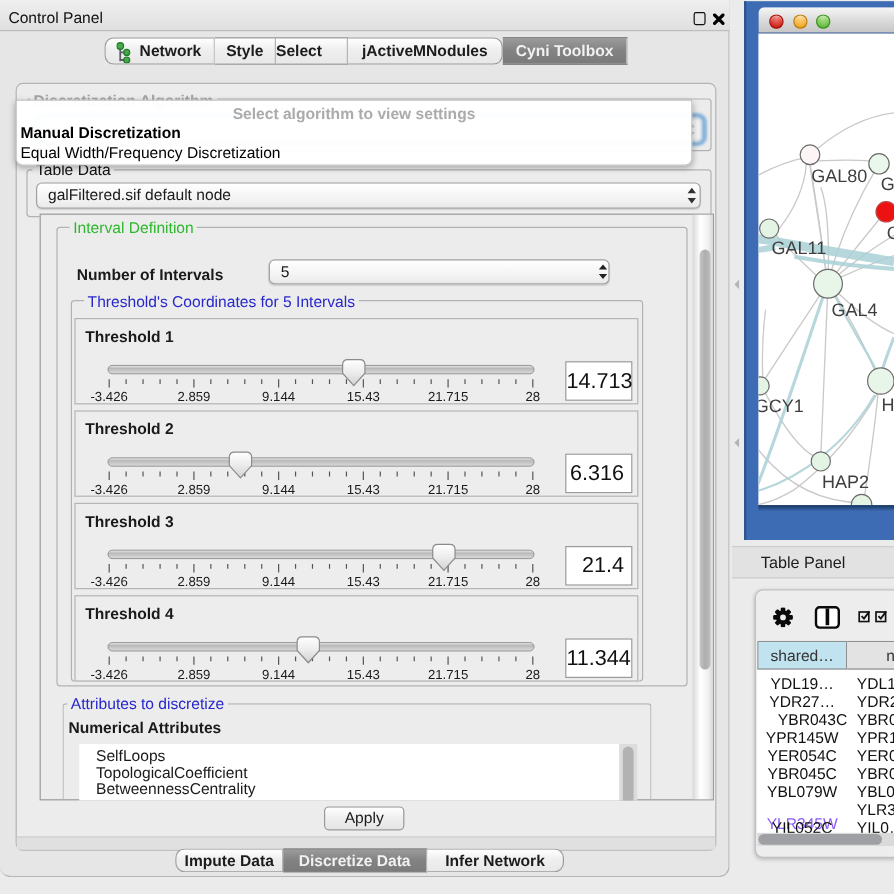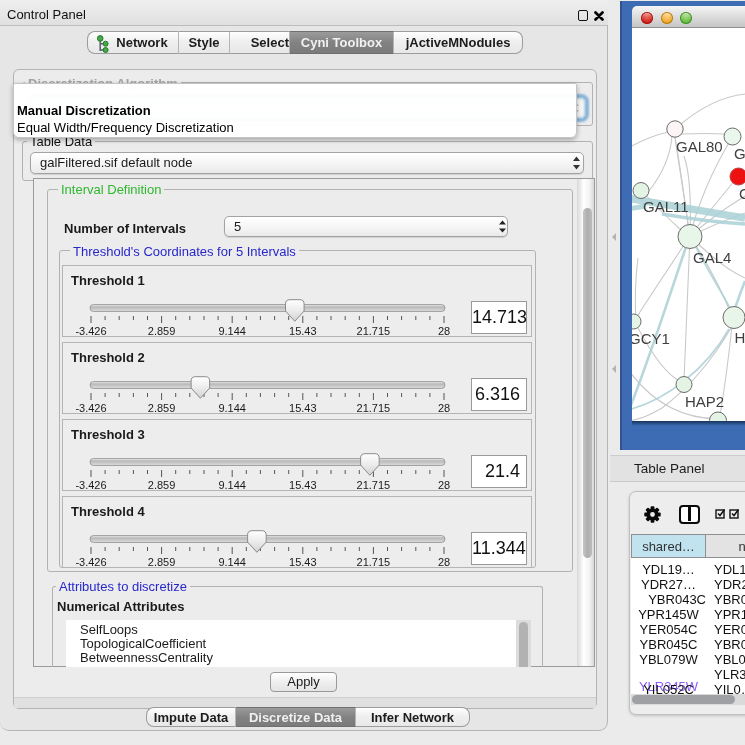--- a/index.html
+++ b/index.html
@@ -29,23 +29,23 @@
 </div>
 
 <div class="seg" style="left:87px;top:31px">
 <div class="t first" style="width:92px;text-align:center;padding:0 0 0 18px;position:relative"><svg style="position:absolute;left:8.5px;top:3px" width="13" height="18" viewBox="0 0 13 18">
         <path d="M3.2 4 L3.2 16 M3.2 8.7 L8.2 8.7 M3.2 15 L8.2 15" stroke="#5c5c6e" stroke-width="1.5" fill="none"></path>
         <circle cx="3.2" cy="3.4" r="2.8" fill="#47a94c" stroke="#1e7a24" stroke-width="1"></circle>
         <circle cx="8.6" cy="8.7" r="2.5" fill="#47a94c" stroke="#1e7a24" stroke-width="1"></circle>
         <circle cx="8.6" cy="15" r="2.5" fill="#47a94c" stroke="#1e7a24" stroke-width="1"></circle>
       </svg>Network</div>
 <div class="t" style="width:51px;text-align:center;padding:0">Style</div>
-<div class="t" style="width:60px;text-align:right;padding:0">Select</div>
+<div class="t" style="width:60px;text-align:left;padding:0">Select</div>
+<div class="t last" style="width:129px;text-align:center;padding:0">jActiveMNodules</div>
 <div class="t sel" style="width:104px;text-align:center;padding:0">Cyni Toolbox</div>
-<div class="t last" style="width:129px;text-align:center;padding:0">jActiveMNodules</div>
 </div>
 
 <div class="abs" style="left:13px;top:69px;width:584px;height:640px;background:#ececec;border:1px solid #b4b4b4;border-radius:6px"></div>
 <div class="abs" style="left:14px;top:697px;width:582px;height:11px;background:#e0e0e0;border-top:1px solid #cecece"></div>
 <div id="MAIN">
     <svg width="0" height="0" style="position:absolute">
       <defs>
 <linearGradient id="trk" x1="0" y1="0" x2="0" y2="1">
           <stop offset="0" stop-color="#ededed"></stop>
           <stop offset="0.35" stop-color="#b9b9b9"></stop>
@@ -245,20 +245,21 @@
 <div class="abs" style="left:52px;top:586px;width:491px;height:81px;border:1px solid #b2b2b2;border-bottom:none;border-radius:3px 3px 0 0"></div>
 <div class="grplbl" style="left:56px;top:579px;color:#2727cc">Attributes to discretize</div>
 <div class="abs bold" style="left:57px;top:599px">Numerical Attributes</div>
 <div class="abs" style="left:66px;top:620px;width:450px;height:47px;background:#fff;overflow:hidden">
       <div style="padding:3px 0 0 14px;line-height:14px">SelfLoops<br>TopologicalCoefficient<br>BetweennessCentrality</div>
     </div>
 <div class="abs" style="left:516px;top:620px;width:15px;height:47px;background:#dcdcdc"></div>
 <div class="abs" style="left:518.5px;top:622px;width:9px;height:45px;background:#b2b2b2;border-radius:4.5px 4.5px 0 0"></div>
 <div class="abs" style="left:270px;top:672px;width:67px;height:19.5px;background:linear-gradient(#ffffff,#efefef 50%,#e4e4e4);border:1px solid #999;border-radius:4px;text-align:center;line-height:17px">Apply</div>
 <div class="abs" style="left:13px;top:83px;width:564px;height:55px;background:rgba(255,255,255,0.97);border:1px solid #c4c4c4;border-radius:2px 2px 6px 6px;box-shadow:0 2px 5px rgba(0,0,0,0.3)">
+      <div class="bold" style="position:absolute;left:0;width:100%;top:3px;text-align:center;color:#ababab">Select algorithm to view settings</div>
       <div class="bold" style="position:absolute;left:3px;top:19px;color:#000">Manual Discretization</div>
       <div style="position:absolute;left:3px;top:36px;color:#000">Equal Width/Frequency Discretization</div>
     </div>
   </div>
 
 <div class="seg" style="left:146px;top:707px;height:20px">
 <div class="t first" style="height:20px;line-height:19px;width:90px;text-align:center;padding:0">Impute Data</div>
 <div class="t sel" style="height:20px;line-height:19px;width:120px;text-align:center;padding:0">Discretize Data</div>
 <div class="t last" style="height:20px;line-height:19px;width:114px;text-align:center;padding:0">Infer Network</div>
 </div>

